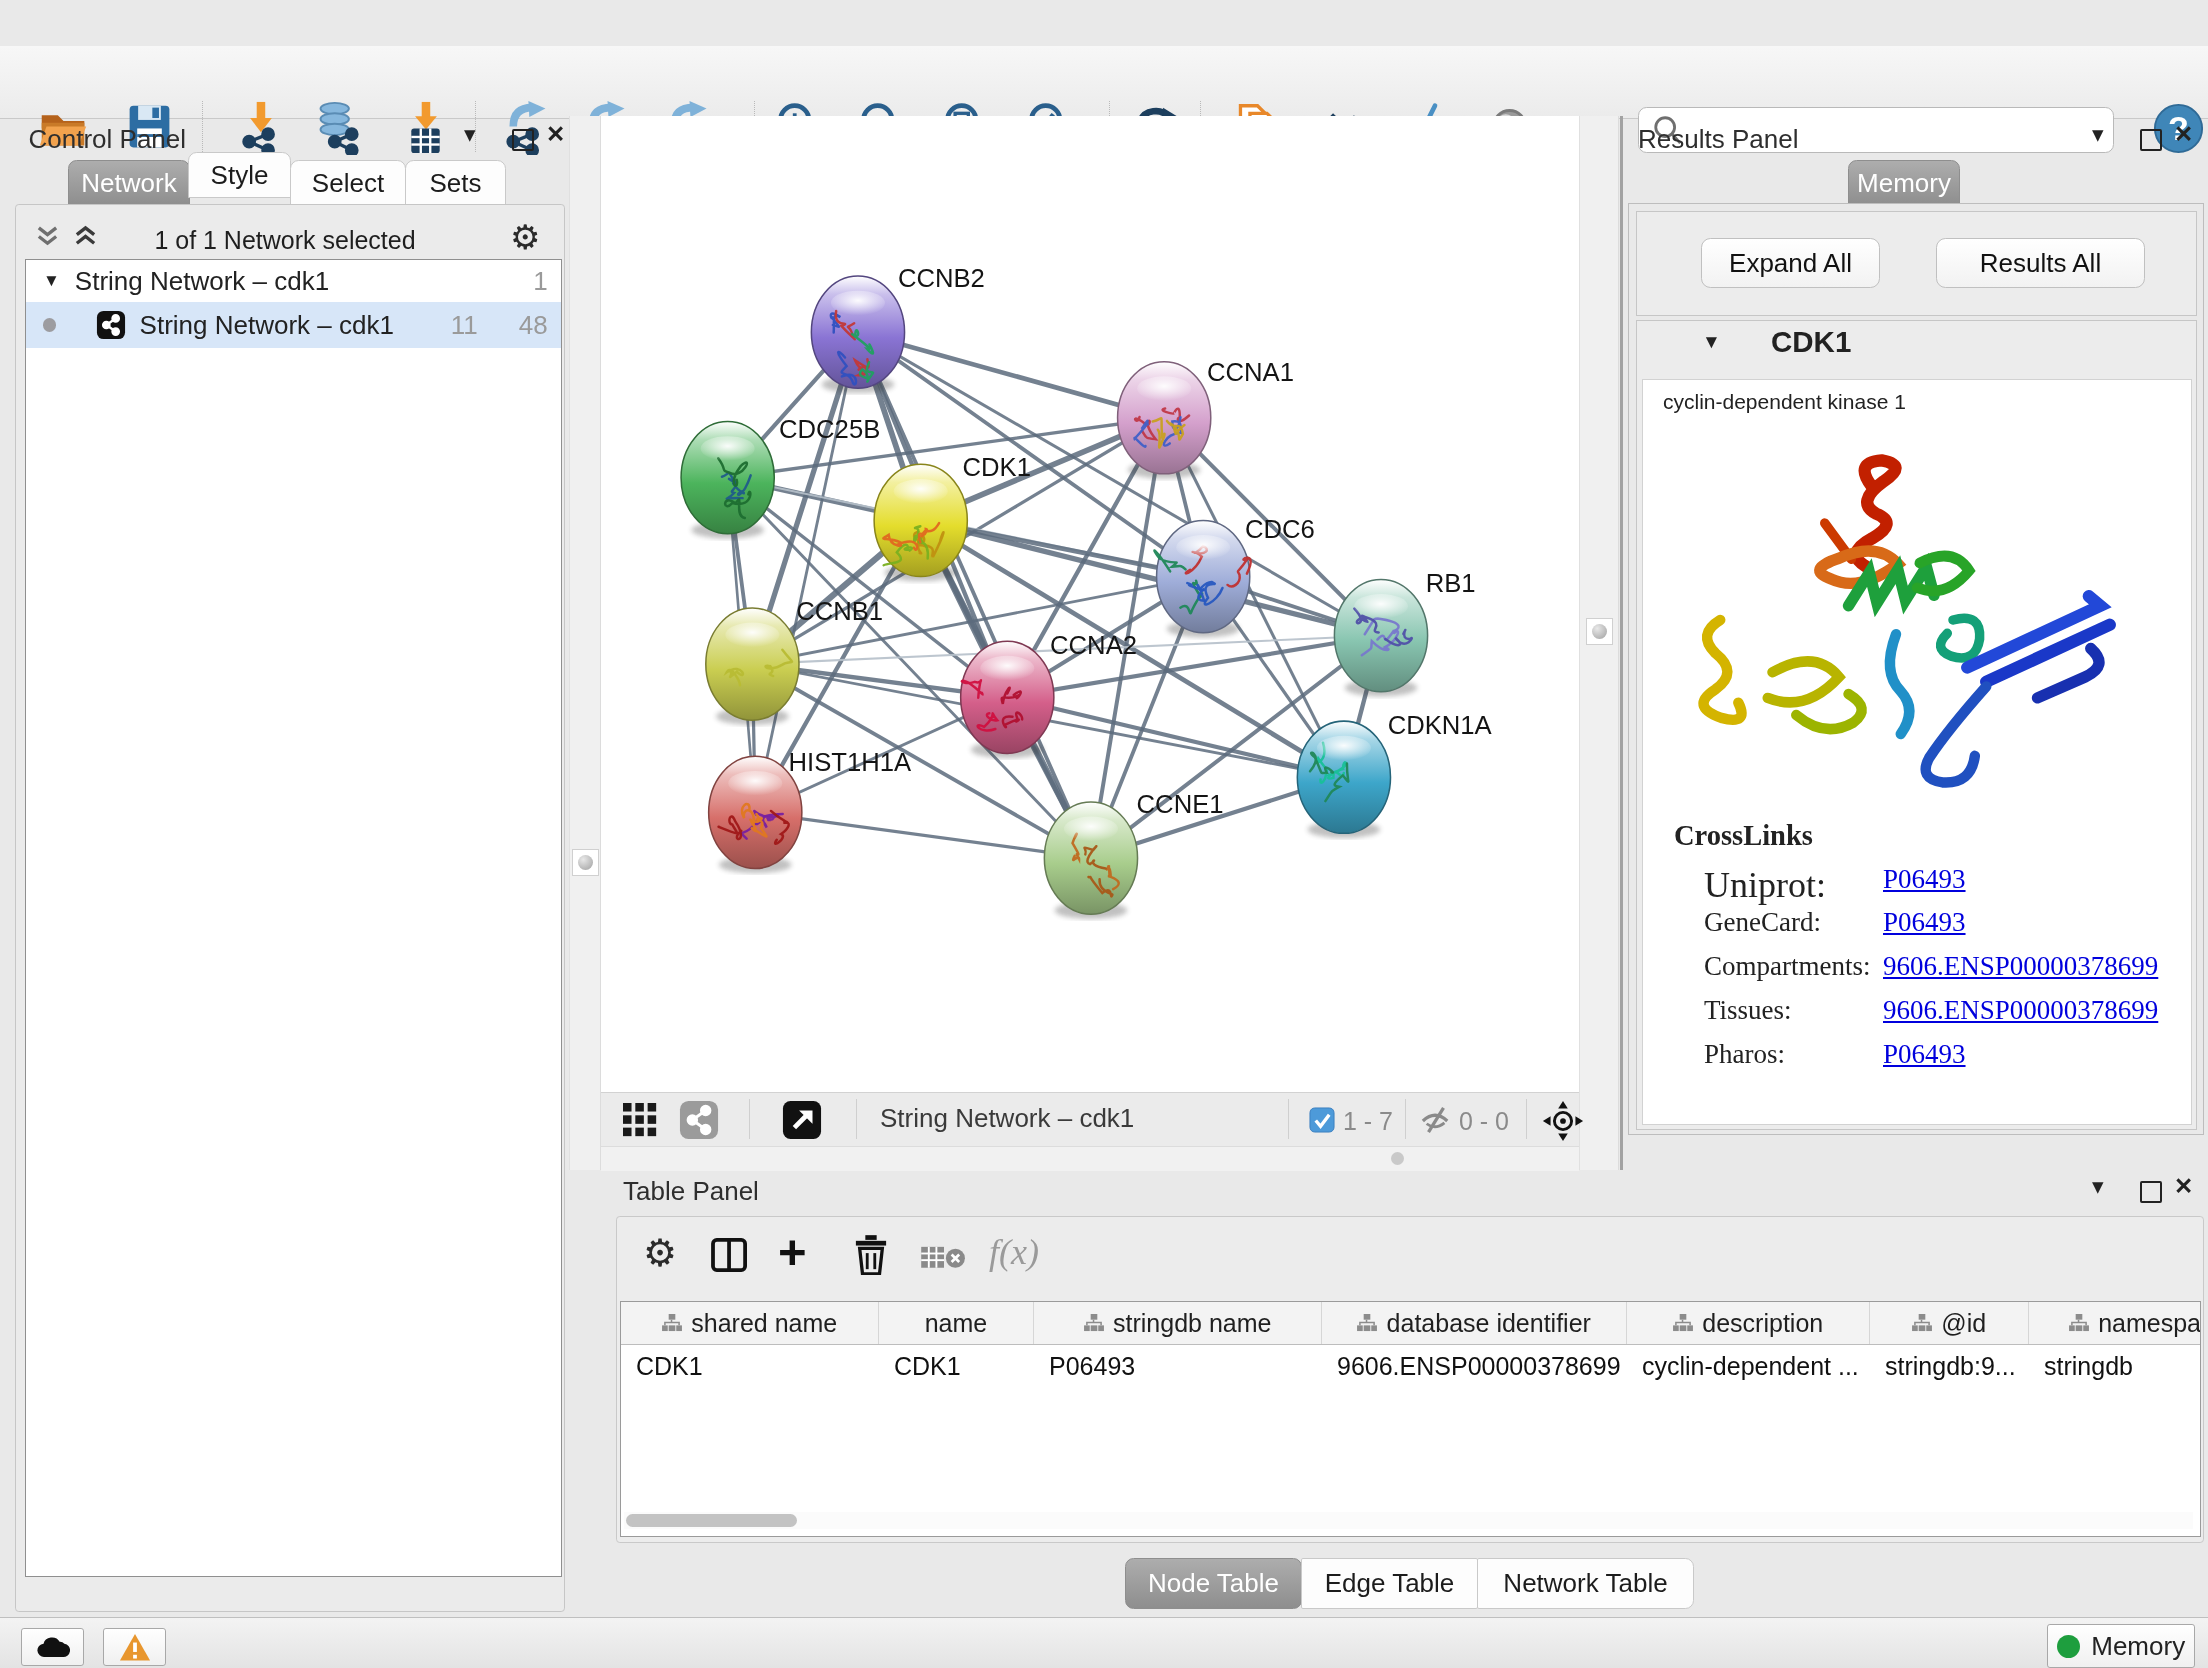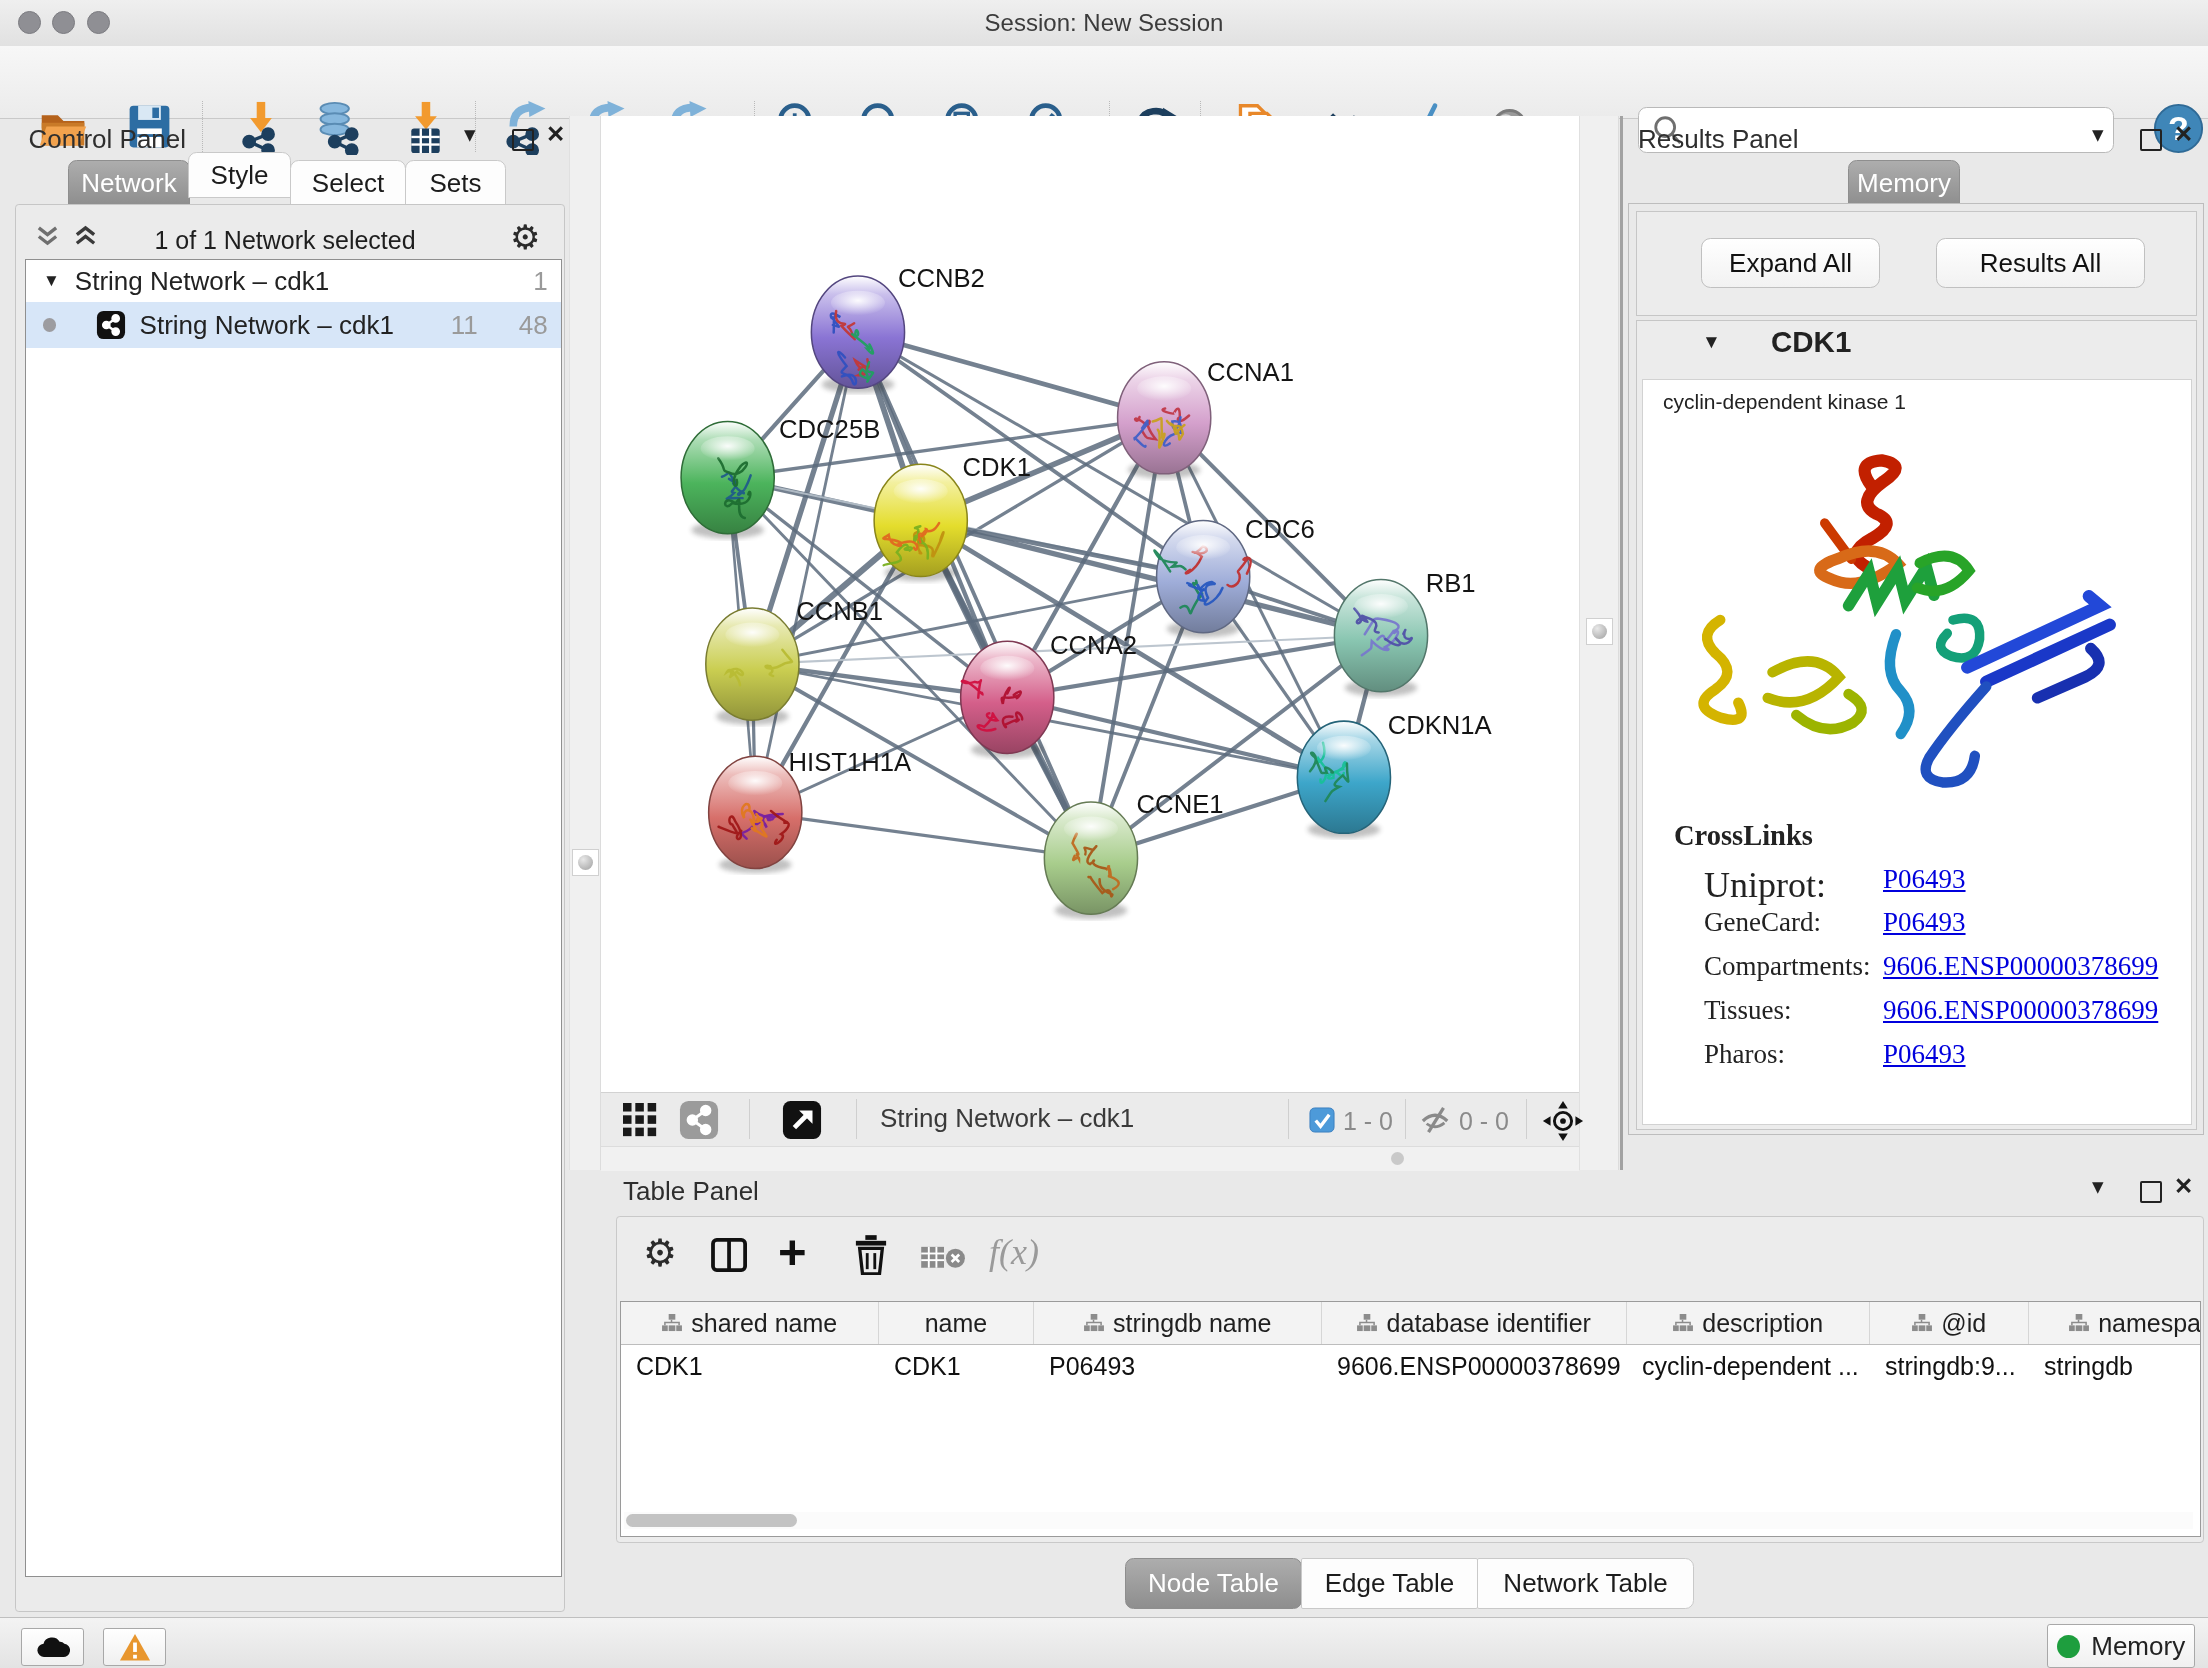--- a/index.html
+++ b/index.html
@@ -59,26 +59,20 @@
   
   .statusbar{left:0;top:1617px;width:2208px;height:51px;background:linear-gradient(#f3f3f3,#e3e3e3);border-top:1px solid #bfbfbf;}
   .sbtn{background:linear-gradient(#ffffff,#f0f0f0);border:1.9px solid #a8a8a8;border-radius:2.9px;display:flex;align-items:center;justify-content:center;cursor:pointer;}
   text{font-family:"Liberation Sans",sans-serif;}
 </style>
 </head>
 <body>
 
 <div class="app">
 
-  <div class="r titlebar">
-    <div class="r tl" style="left:18px"></div>
-    <div class="r tl" style="left:52px"></div>
-    <div class="r tl" style="left:87px"></div>
-    <div class="r wtitle">Session: New Session</div>
-  </div>
 
   <div class="r toolbar">
     <span class="r tbi" style="left:37px">
       <svg width="53" height="55" viewBox="0 0 56 58">
           <path d="M5,16 h17 l6,6 h22 v8 h-45 z" fill="#b5621b"></path>
           <path d="M5,24 h45 v24 h-45 z" fill="#c97a28"></path>
           <path d="M10,28 h42 l-8,20 h-41 z" fill="#f2a24d"></path>
         </svg></span>
     <span class="r tbi" style="left:123px">
       <svg width="53" height="55" viewBox="0 0 56 58">
@@ -575,21 +569,21 @@
         <path d="M18,11 h14 v14 z" fill="#fff"></path>
       </svg></span>
   <span class="r cdiv" style="left:856px"></span>
   <div class="r" style="left:880px;top:1103px;font-size:26px;color:#3a3a3a">String Network – cdk1</div>
   <span class="r cdiv" style="left:1288px"></span>
   <span class="r" style="left:1309px;top:1107px">
     <svg width="26" height="26" viewBox="0 0 27 27">
         <rect x="1" y="1" width="25" height="25" rx="5" fill="#4d9ad9" stroke="#3a7fc0"></rect>
         <path d="M7,14 l5,6 l9,-12" stroke="#fff" stroke-width="3.5" fill="none"></path>
       </svg></span>
-  <div class="r" style="left:1343px;top:1107px;font-size:25px;color:#8a8a8a">1 - 0</div>
+  <div class="r" style="left:1343px;top:1107px;font-size:25px;color:#8a8a8a">1 - 7</div>
   <span class="r cdiv" style="left:1405px"></span>
   <span class="r" style="left:1419px;top:1105px">
     <svg width="34" height="30" viewBox="0 0 36 32">
         <path d="M4,17 Q17,5 30,17" stroke="#8a8a8a" stroke-width="3.5" fill="none"></path>
         <path d="M8,20 Q17,27 27,19" stroke="#8a8a8a" stroke-width="3" fill="none"></path>
         <line x1="26" y1="3" x2="10" y2="29" stroke="#8a8a8a" stroke-width="3.5"></line>
       </svg></span>
   <div class="r" style="left:1459px;top:1107px;font-size:25px;color:#8a8a8a">0 - 0</div>
   <span class="r cdiv" style="left:1526px"></span>
   <span class="r" style="left:1541px;top:1099px">

